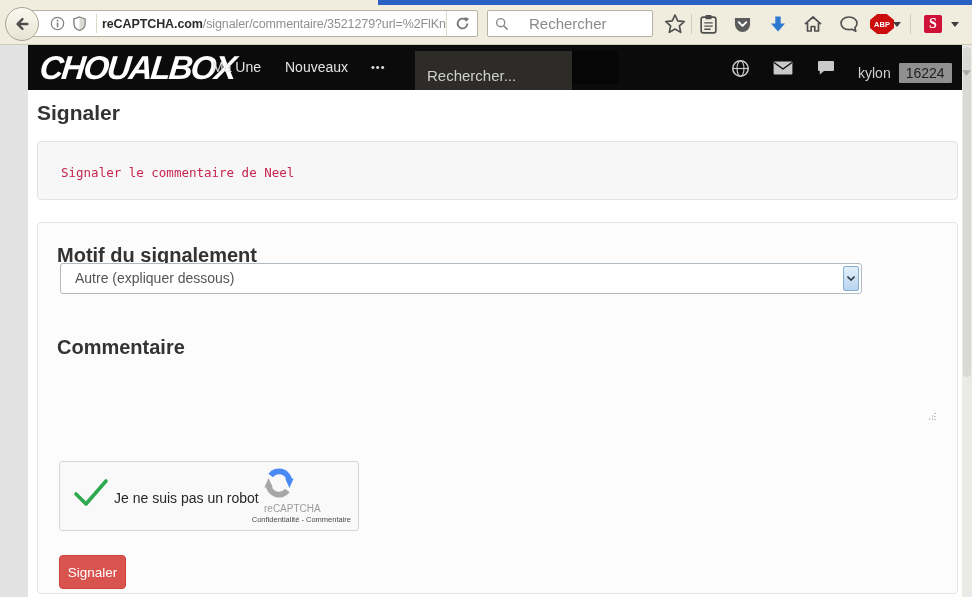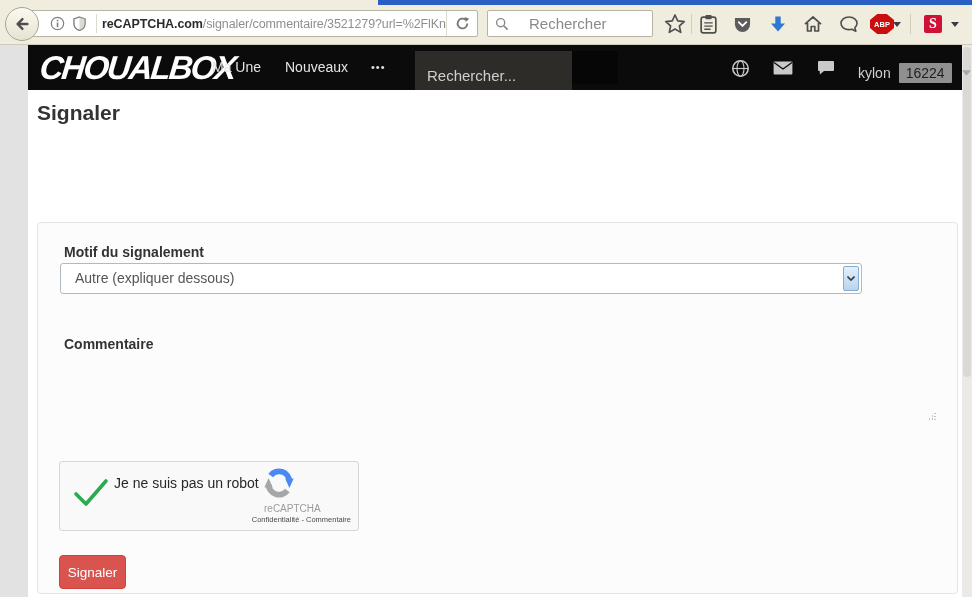--- a/index.html
+++ b/index.html
@@ -56,35 +56,35 @@
   .scrollbar{position:absolute;left:962px;top:45px;width:10px;height:552px;background:#eceae7;}
   .scroll-thumb{position:absolute;left:1px;top:2px;width:8px;height:330px;background:#dbd9d5;border-radius:4px;}
   .main{position:absolute;left:28px;top:90px;width:934px;height:507px;background:#fff;}
   .page-title{position:absolute;left:9px;top:11px;font-size:21px;font-weight:600;color:#333;}
   .alert-box{position:absolute;left:9px;top:51px;width:921px;height:59px;background:#f7f7f7;
              border:1px solid #e3e3e3;border-radius:4px;box-sizing:border-box;}
   .alert-text{position:absolute;left:23px;top:23px;font-family:"DejaVu Sans Mono","Liberation Mono",monospace;
              font-size:12.5px;color:#c7254e;}
   .panel{position:absolute;left:9px;top:132px;width:921px;height:372px;background:#fcfcfc;
          border:1px solid #e5e5e5;border-radius:4px;box-sizing:border-box;}
-  .form-label{position:absolute;left:26px;font-size:14px;font-weight:bold;color:#333;}
+  .form-label{position:absolute;left:19px;font-size:20px;font-weight:bold;color:#333;}
   .select{position:absolute;left:22px;top:40px;width:802px;height:31px;background:#fff;
           border:1px solid #b0bac3;border-radius:3px;box-sizing:border-box;cursor:pointer;}
   .select-value{position:absolute;left:14px;top:0;line-height:29px;font-size:14px;color:#555;}
   .select-arrow{position:absolute;right:2px;top:2px;bottom:2px;width:16px;border-radius:2px;
           background:linear-gradient(#e4effa,#b9d4ee);border:1px solid #84add3;box-sizing:border-box;
           display:flex;align-items:center;justify-content:center;}
   .comment-area{position:absolute;left:22px;top:128px;width:879px;height:68px;box-sizing:border-box;
           border:1px solid #ccc;border-radius:4px;background:#fff;resize:none;outline:none;
           padding:8px 12px;font-family:"Liberation Sans",sans-serif;font-size:14px;color:#555;}
   .grip{position:absolute;left:889px;top:184px;pointer-events:none;}
   .captcha{position:absolute;left:21px;top:238px;width:300px;height:70px;background:#f9f9f9;
           border:1px solid #d6d6d6;border-radius:3px;box-sizing:border-box;}
   .captcha-check{position:absolute;left:13px;top:16px;}
-  .captcha-label{position:absolute;left:54px;top:13px;font-size:14px;color:#282727;}
+  .captcha-label{position:absolute;left:54px;top:28px;font-size:14px;color:#282727;}
   .captcha-logo-wrap{position:absolute;right:24px;top:6px;width:70px;}
   .captcha-brand{font-size:10px;color:#9b9b9b;margin-top:1px;}
   .captcha-links{position:absolute;right:7px;bottom:6px;font-size:7.5px;color:#4a4a4a;white-space:nowrap;}
   .submit-btn{position:absolute;left:21px;top:332px;width:67px;height:34px;background:#d9534f;
           border:1px solid #d43f3a;border-radius:4px;color:#fff;font-size:13.5px;
           font-family:"Liberation Sans",sans-serif;cursor:pointer;display:flex;align-items:center;justify-content:center;}
 </style>
 </head>
 <body>
 
@@ -228,20 +228,23 @@
         <svg width="9" height="6" viewBox="0 0 10 6">
             <path d="M0 0 L5 6 L10 0 Z" fill="#a9a9a9"></path>
           </svg>
       </span>
     </div>
   </div>
 
   <div class="main">
     <div class="page-title">Signaler</div>
 
+    <div class="alert-box">
+      <span class="alert-text">Signaler le commentaire de Neel</span>
+    </div>
 
     <div class="panel">
       <span class="form-label" style="top:21px;">Motif du signalement</span>
       <div class="select">
         <span class="select-value">Autre (expliquer dessous)</span>
         <span class="select-arrow">
           <svg width="8" height="5" viewBox="0 0 10 6">
               <path d="M0.5 0.5 L5 5 L9.5 0.5" stroke="#2f3d4a" stroke-width="2" fill="none"></path>
             </svg>
         </span>

